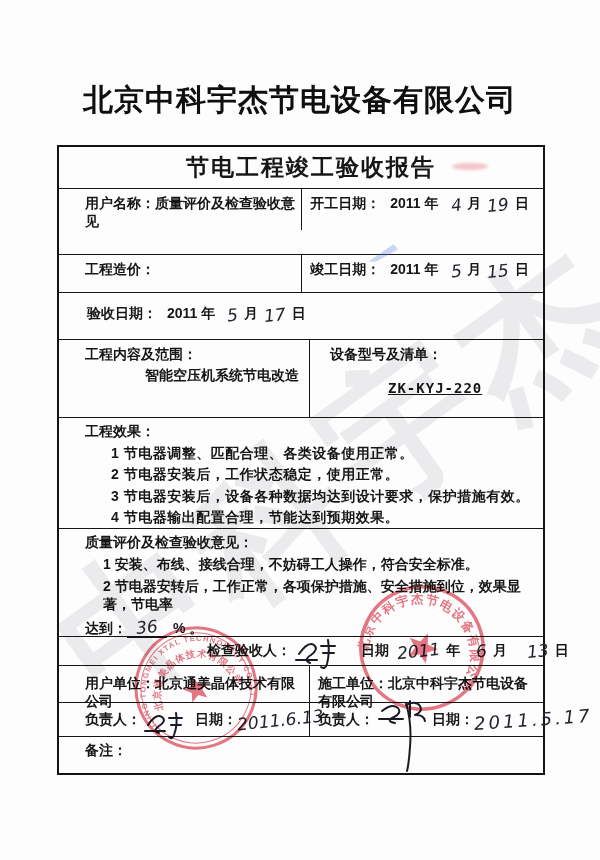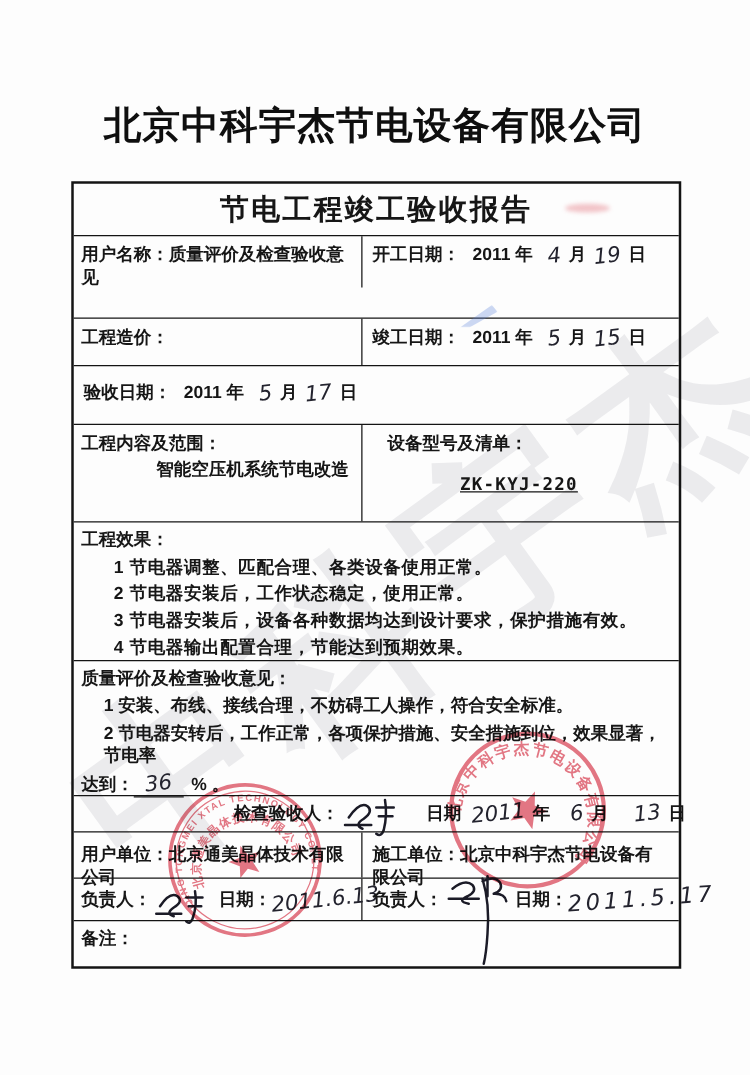--- a/index.html
+++ b/index.html
@@ -31,21 +31,21 @@
     font-size:30px; font-weight:700; letter-spacing:1px;
     color:#0f0f0f; z-index:2;
   }
 
   
   .t {
     position:absolute; left:57px; top:145px; width:488px; height:630px;
     border:2px solid #141414; z-index:1;
     font-weight:700; font-size:14px;
   }
-  .row { width:100%; display:flex; border-top:1.5px solid #141414; position:relative; }
+  .row { width:100%; display:flex; border-top:1.5px solid #141414; position:relative;padding-left:20px; }
   .row.first { border-top:none; }
   .r0 { height:41px; } .r1 { height:42px; } .r2 { height:38px;margin-top:24px; } .r3 { height:47px; }
   .r4 { height:78px;gap:12px; } .r5 { height:111px; } .r6 { height:108px; } .r7 { height:29px; }
   .r8 { height:37px; } .r9 { height:34px; } .r10 { height:59px; }
   .lc { width:231px; border-right:1.5px solid #141414; padding:6px 6px; }
   .rc { flex:1; padding:6px 8px; position:relative; }
   .full { flex:1; padding:5px 6px; }
 
   .form-title {
     flex:1; display:flex; align-items:center; justify-content:center;

